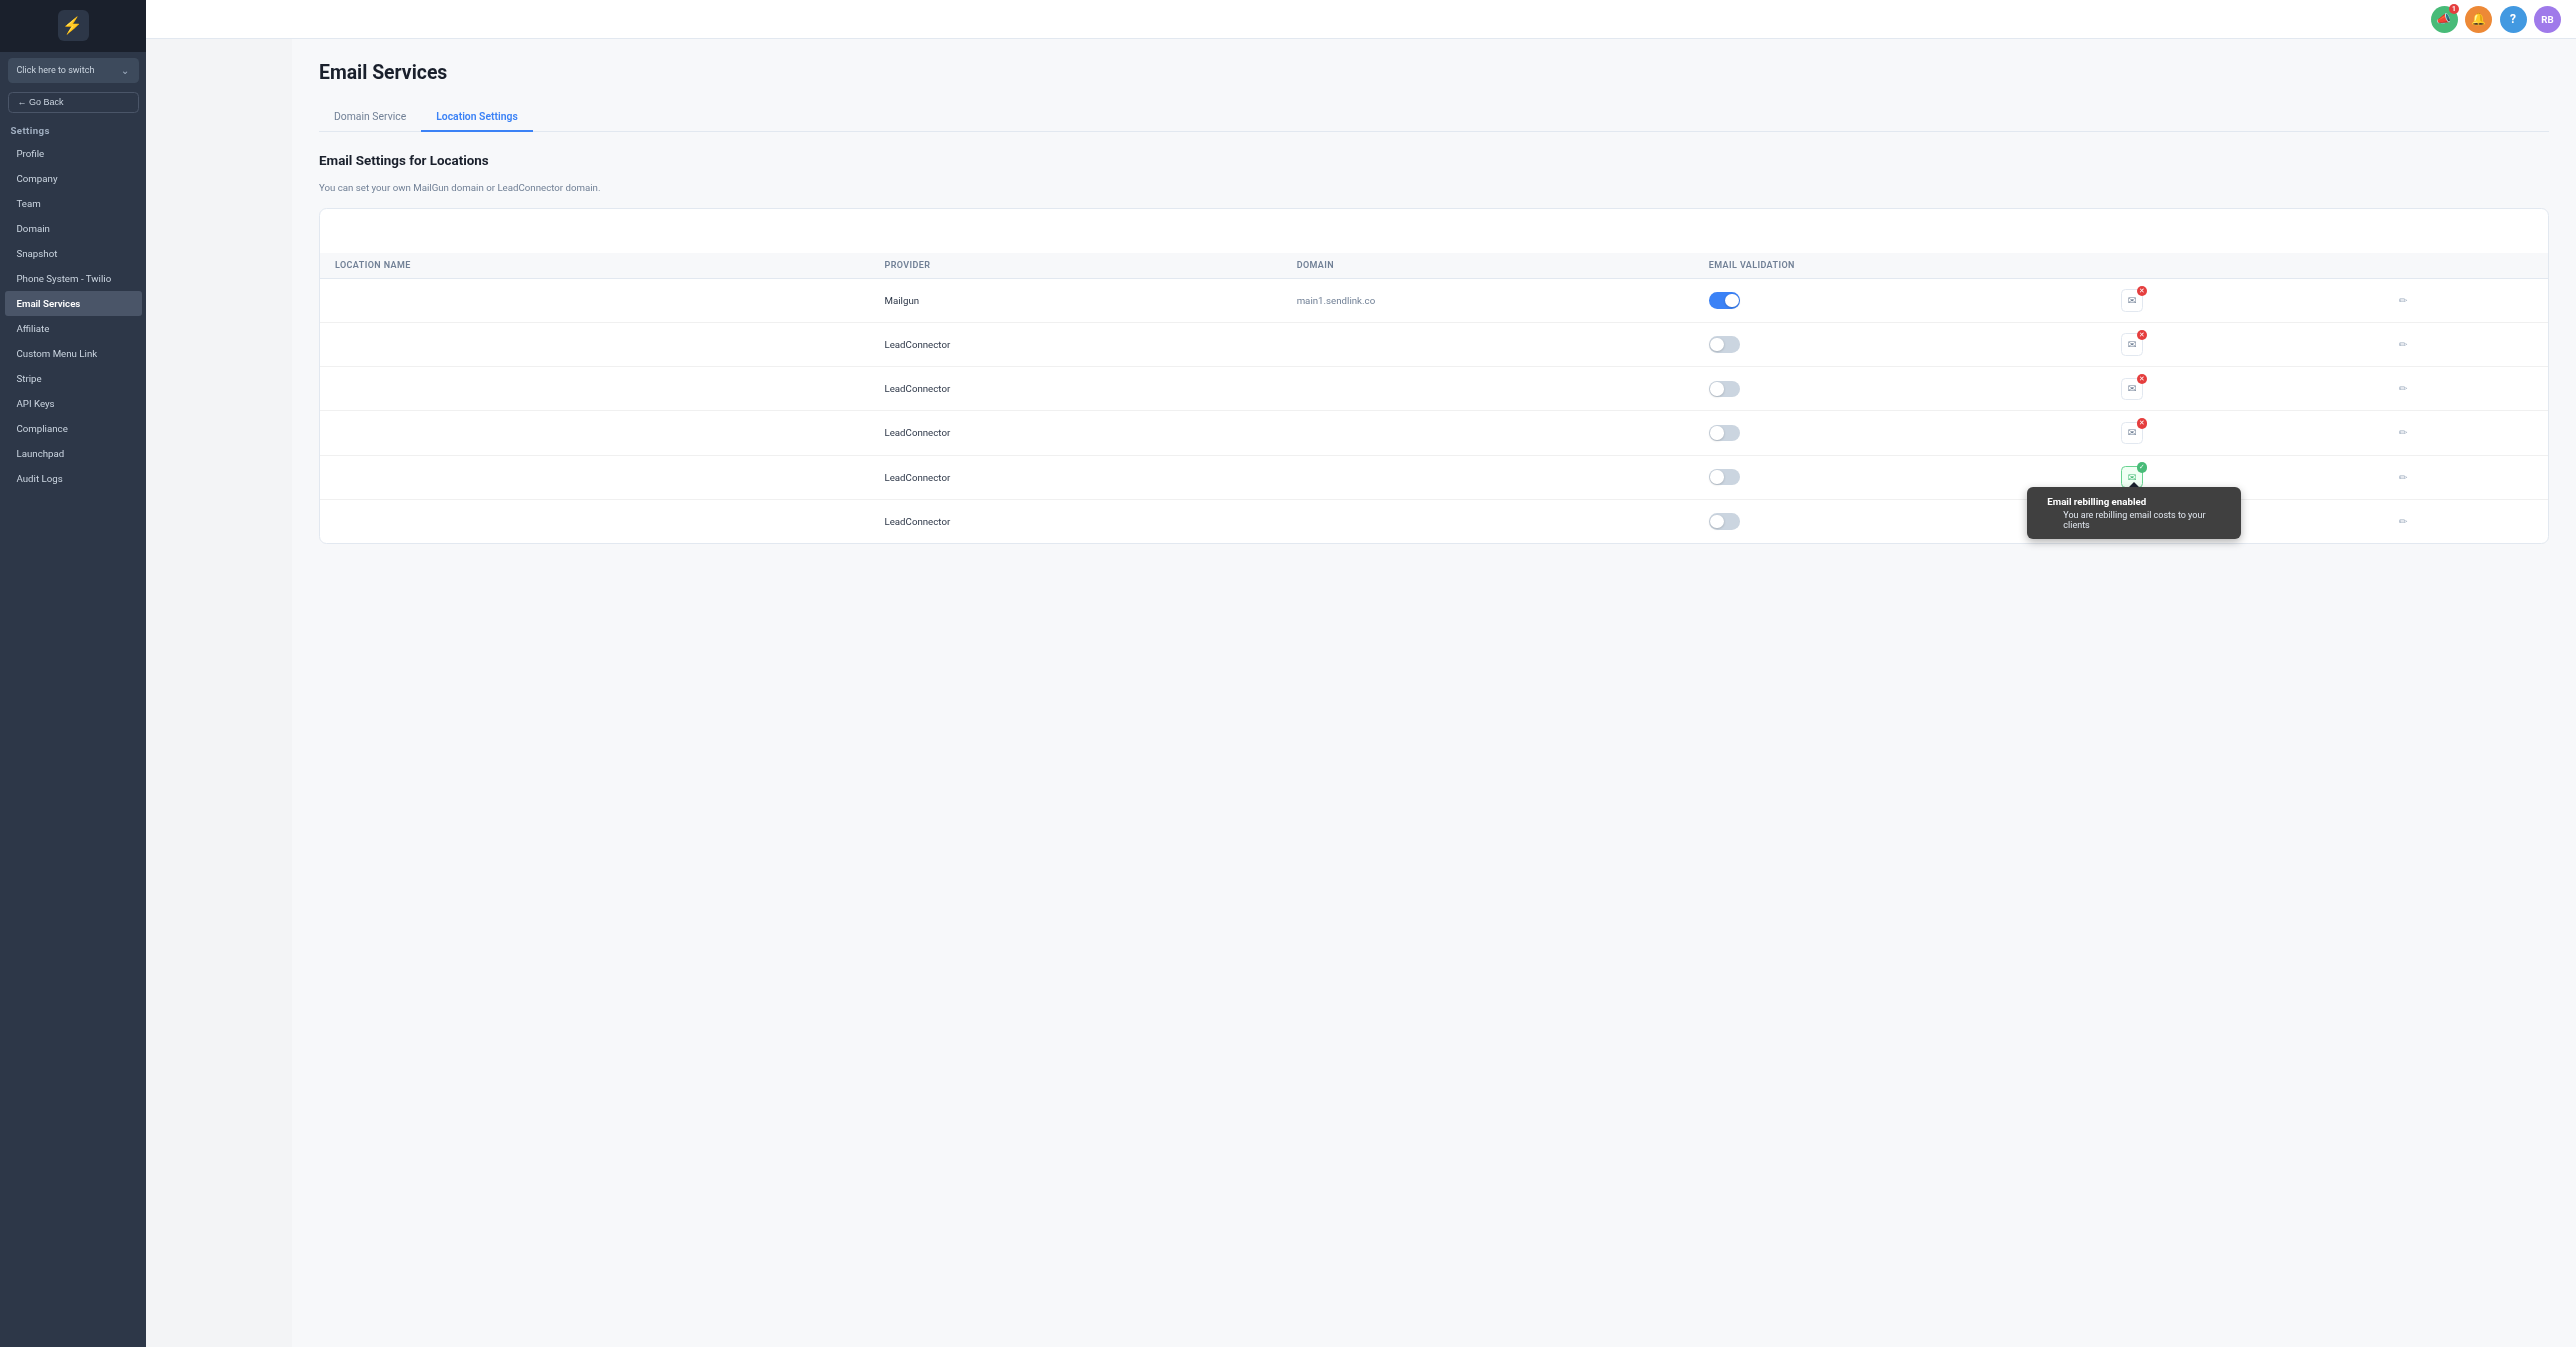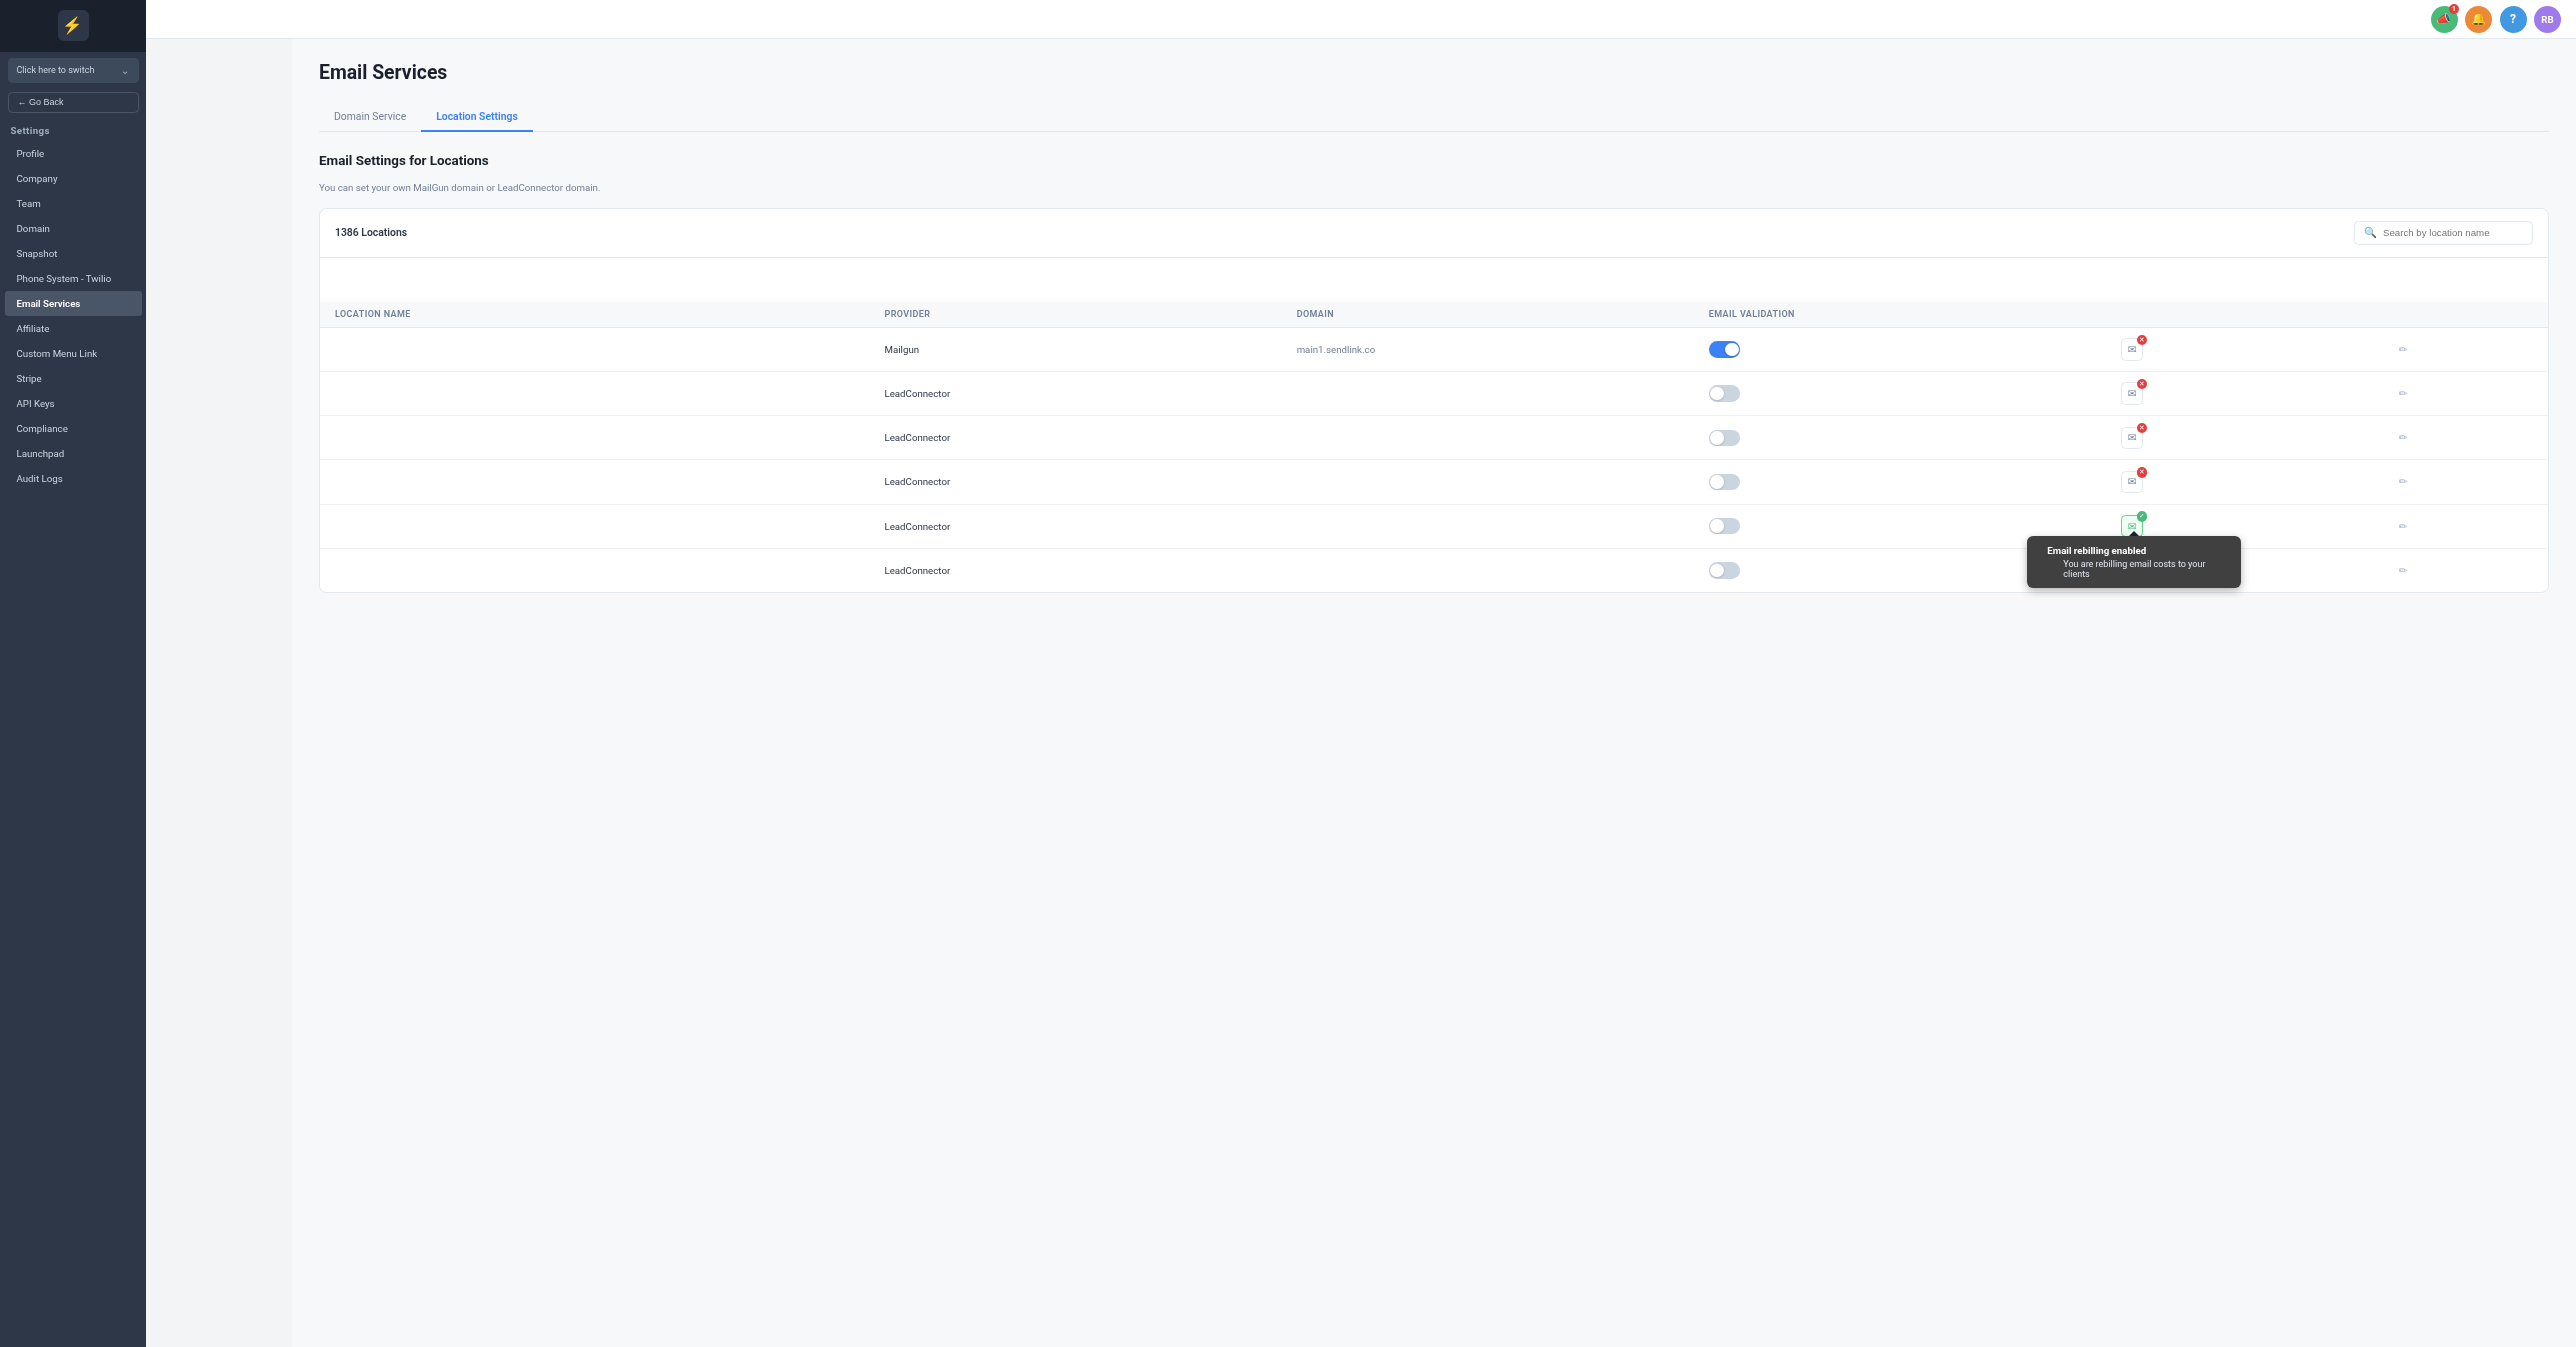--- a/index.html
+++ b/index.html
@@ -398,27 +398,20 @@
 
   <div class="tabs" id="tabs-bar">
       <div class="tab">Domain Service</div>
       <div class="tab active">Location Settings</div>
     </div>
 
   <div class="section-title">Email Settings for Locations</div>
   <div class="section-desc">You can set your own MailGun domain or LeadConnector domain.</div>
 
   <div class="locations-card">
-    <div class="locations-header">
-      <span class="locations-count">1386 Locations</span>
-      <div class="search-box">
-        <span class="search-icon-svg">🔍</span>
-        <input type="text" id="search-input" placeholder="Search by location name" style="">
-      </div>
-    </div>
     <div class="table-header" id="table-header">
         <div class="table-header-cell">Location Name</div>
         <div class="table-header-cell">Provider</div>
         <div class="table-header-cell">Domain</div>
         <div class="table-header-cell">Email Validation</div>
         <div class="table-header-cell"></div>
         <div class="table-header-cell"></div>
       </div>
     <div id="table-body">
         <div class="table-row">

